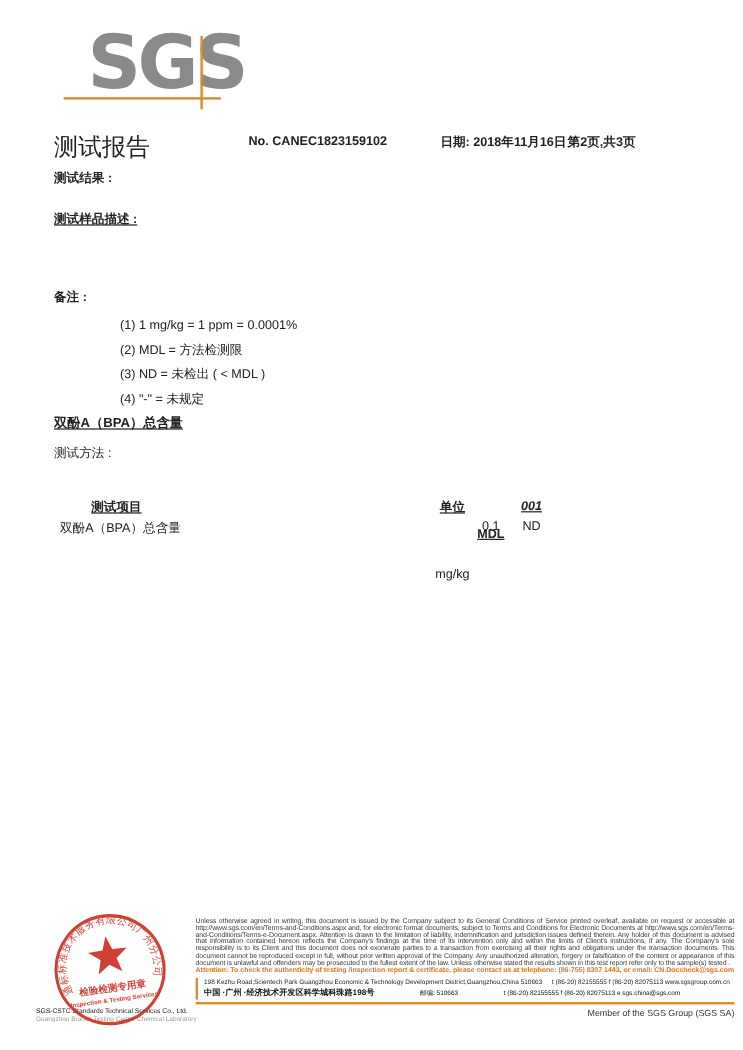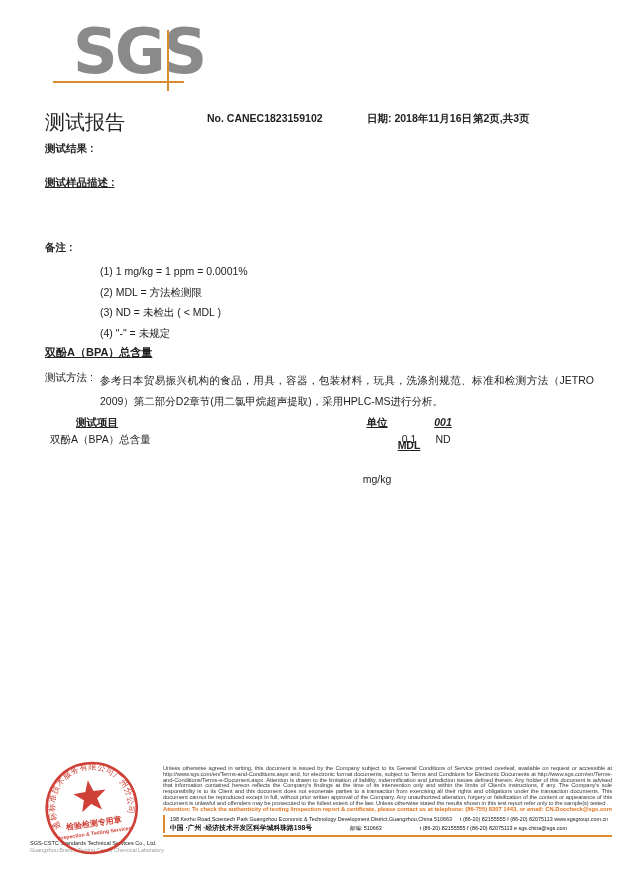--- a/index.html
+++ b/index.html
@@ -93,21 +93,20 @@
   <div class="label remark-label">备注 :</div>
   <div class="remarks">
     <div>(1) 1 mg/kg = 1 ppm = 0.0001%</div>
     <div>(2) MDL = 方法检测限</div>
     <div>(3) ND = 未检出 ( &lt; MDL )</div>
     <div>(4) "-" = 未规定</div>
   </div>
 
   <div class="section-heading">双酚A（BPA）总含量</div>
   <div class="method-label">测试方法 :</div>
-  <div class="method-text">参考日本贸易振兴机构的食品，用具，容器，包装材料，玩具，洗涤剂规范、标准和检测方法（JETRO 2009）第二部分D2章节(用二氯甲烷超声提取)，采用HPLC-MS进行分析。</div>
 
   <div class="rt-head">
     <span class="rt-item">测试项目</span>
     <span class="rt-unit">单位</span>
     <span class="rt-mdl">MDL</span>
     <span class="rt-col1">001</span>
   </div>
   <div class="rt-row">
     <span class="rv-item">双酚A（BPA）总含量</span>
     <span class="rv-unit">mg/kg</span>
@@ -144,15 +143,16 @@
       </div>
       <div class="addr-line2">
         <span>中国 ·广州 ·经济技术开发区科学城科珠路198号</span>
         <span class="gap"></span>
         <span class="contact">邮编: 510663</span>
         <span class="gap"></span>
         <span class="contact">t (86-20) 82155555   f (86-20) 82075113   e  sgs.china@sgs.com</span>
       </div>
     </div>
     <div class="footer-hr"></div>
+    <div class="member-text">Member of the SGS Group (SGS SA)</div>
   </div>
 
 </div>
 
 </body></html>

